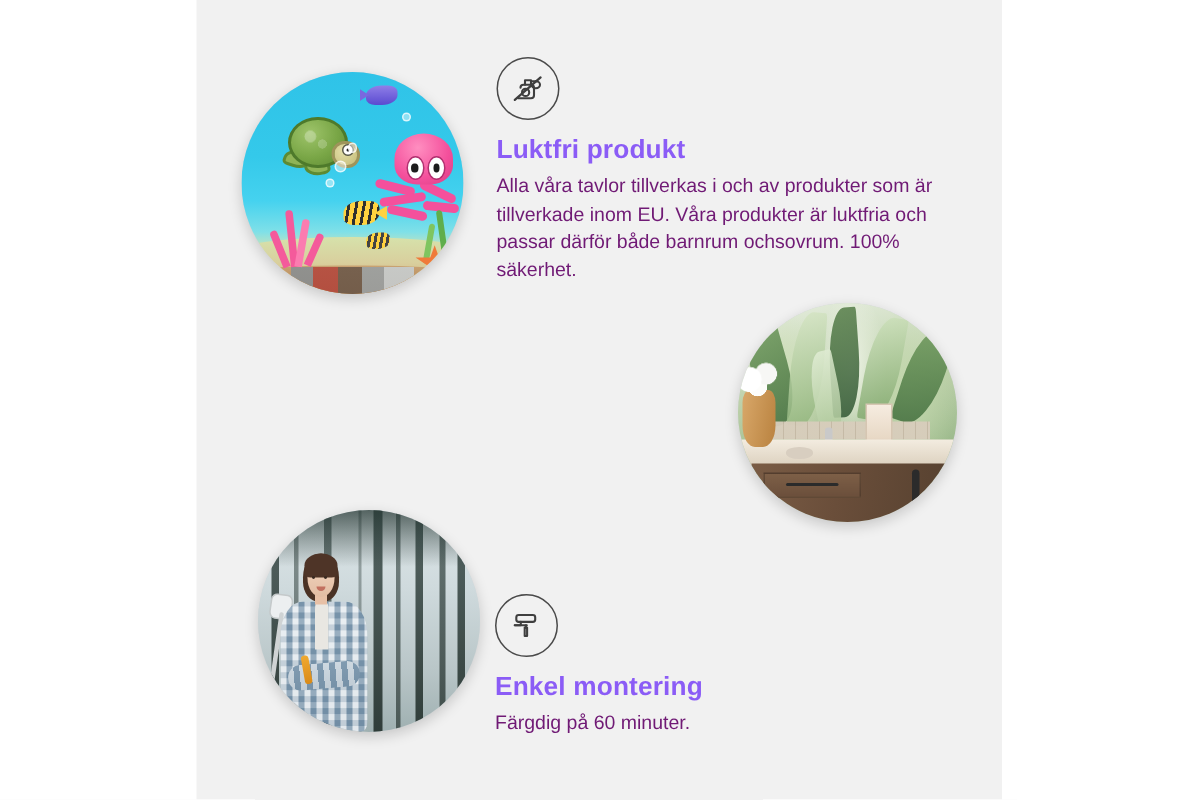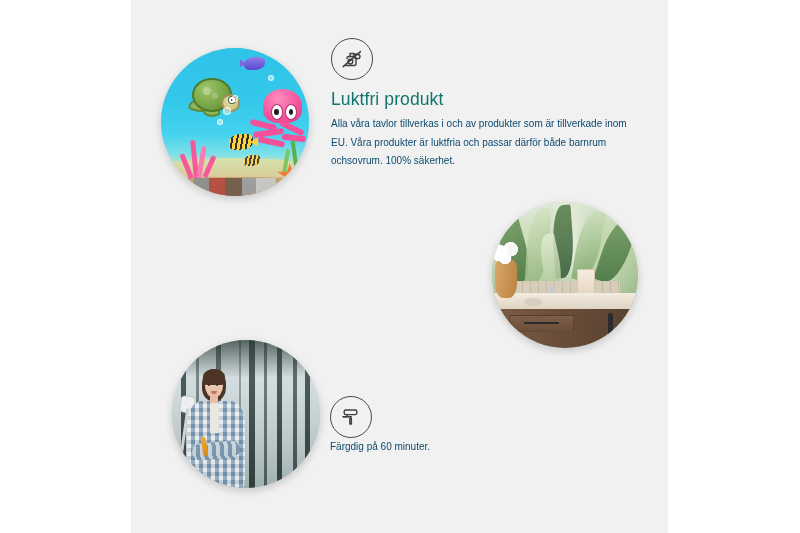--- a/index.html
+++ b/index.html
@@ -346,29 +346,29 @@
   .icon-circle {
     width: 42px; height: 42px;
     border-radius: 50%;
     border: 1.6px solid #4a4a4a;
     display: flex; align-items: center; justify-content: center;
     box-sizing: border-box;
   }
 
   .feat-title {
     font-size: 17.5px;
-    font-weight: normal;
-    color: #0f766e;
+    font-weight: bold;
+    color: #8b5cf6;
     margin: 9px 0 5px 0;
     letter-spacing: .1px;
   }
   .feat-body {
-    font-size: 10px;
+    font-size: 13px;
     line-height: 18.5px;
-    color: #0c4a6e;
+    color: #701a75;
   }
 
   #feature-odorless { left: 331px; top: 38px; width: 300px; text-align: left; }
   #feature-waterproof { left: 215px; top: 228px; width: 250px; text-align: center; }
   #feature-waterproof .icon-row { display: flex; justify-content: flex-end; }
   #feature-mounting { left: 330px; top: 396px; width: 240px; text-align: left; }
 
   #photo-sea { left: 161px; top: 48px; width: 148px; height: 148px; }
   #photo-bath { left: 492px; top: 202px; width: 146px; height: 146px; }
   #photo-forest { left: 172px; top: 340px; width: 148px; height: 148px; }
@@ -505,16 +505,17 @@
       <svg width="28" height="28" viewBox="0 0 28 28" aria-hidden="true">
         <g fill="none" stroke="#3f3f3f" stroke-width="1.4" stroke-linecap="round" stroke-linejoin="round">
           <rect x="7.2" y="7.0" width="12.6" height="4.6" rx="1.6"></rect>
           <path d="M10.2 11.6v2.2h-4.0"></path>
           <path d="M6.2 13.8h8.0"></path>
           <path d="M13.6 13.8v1.6"></path>
           <path d="M12.8 15.4h1.6v5.6h-1.6z"></path>
         </g>
       </svg>
     </div>
+    <div class="feat-title">Enkel montering</div>
     <div class="feat-body">Färgdig på 60 minuter.</div>
   </div>
 
 </div>
 
 </body></html>

